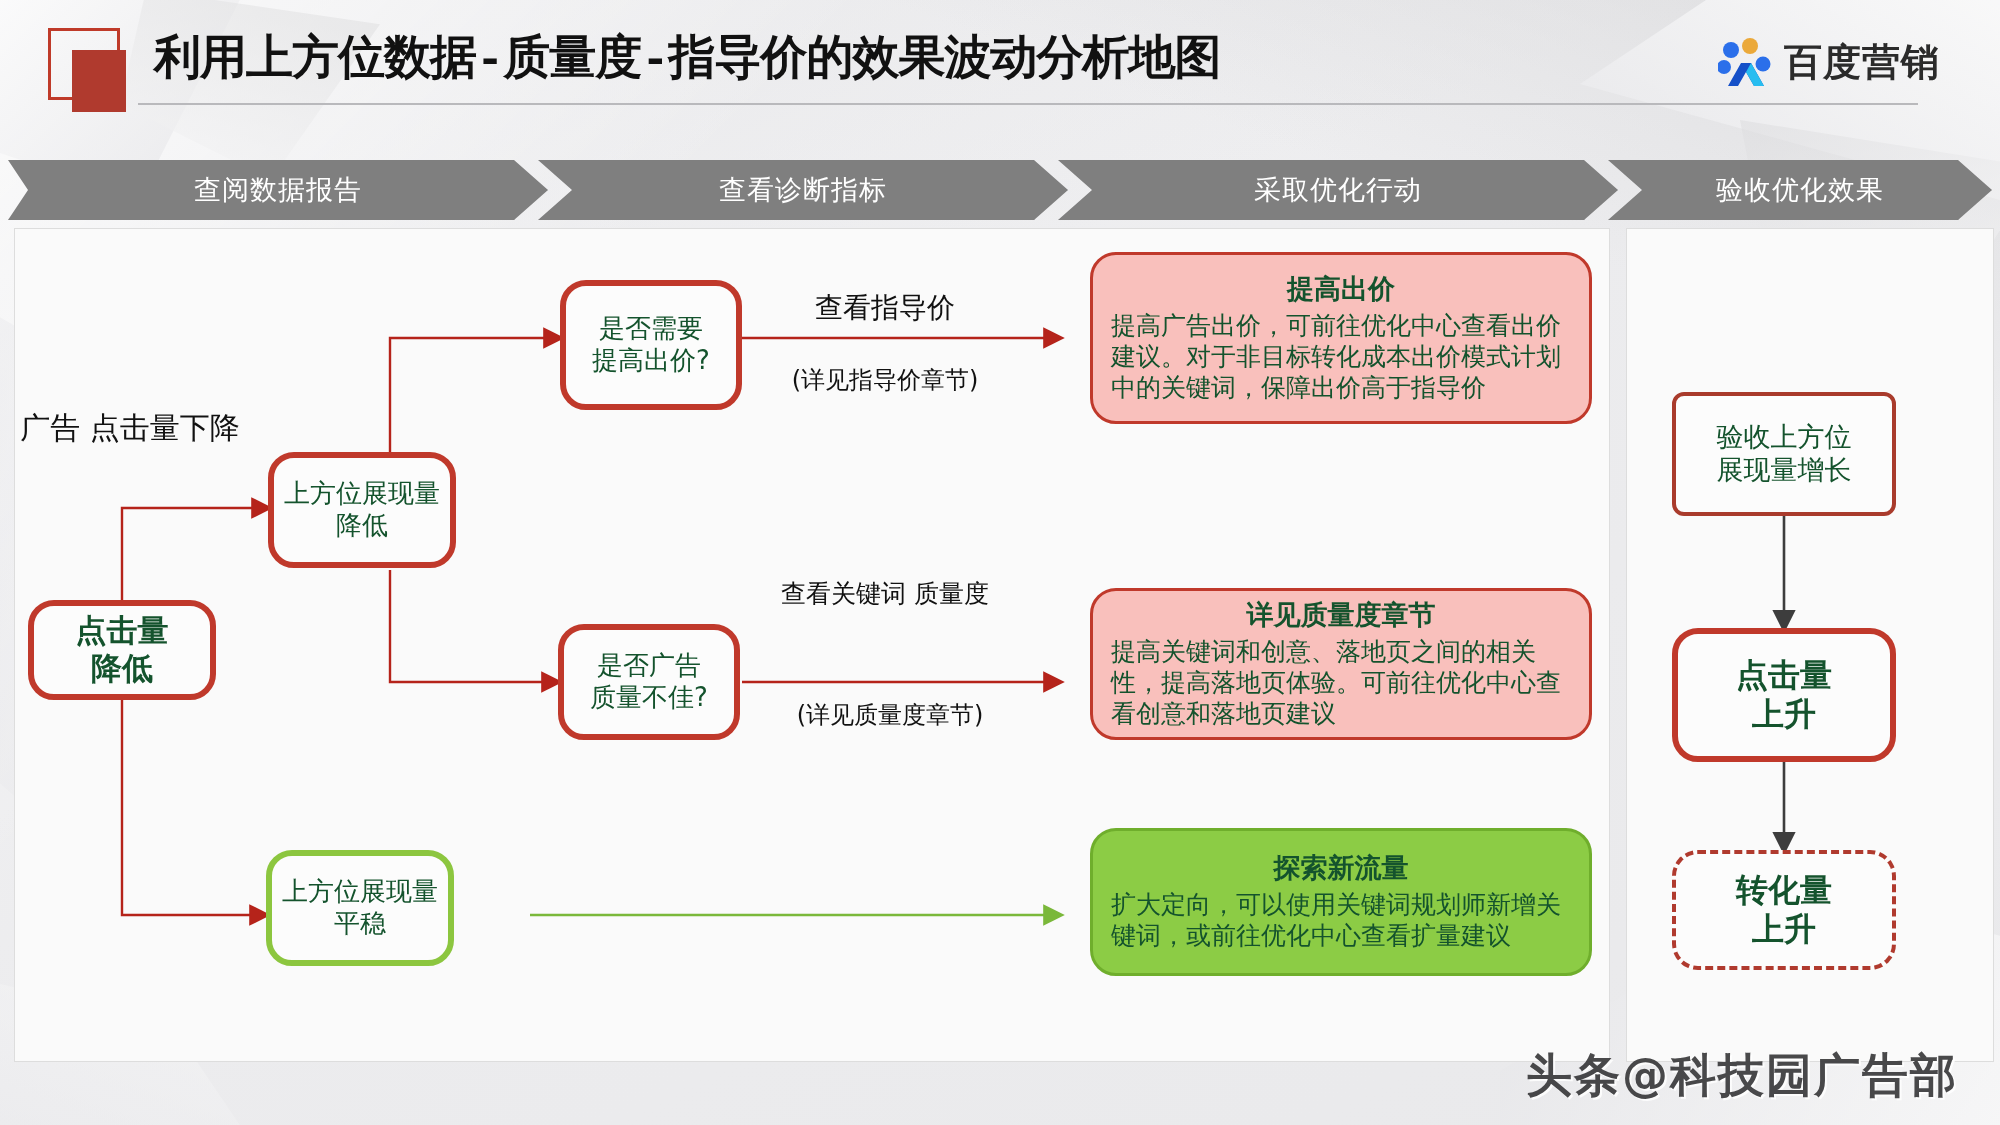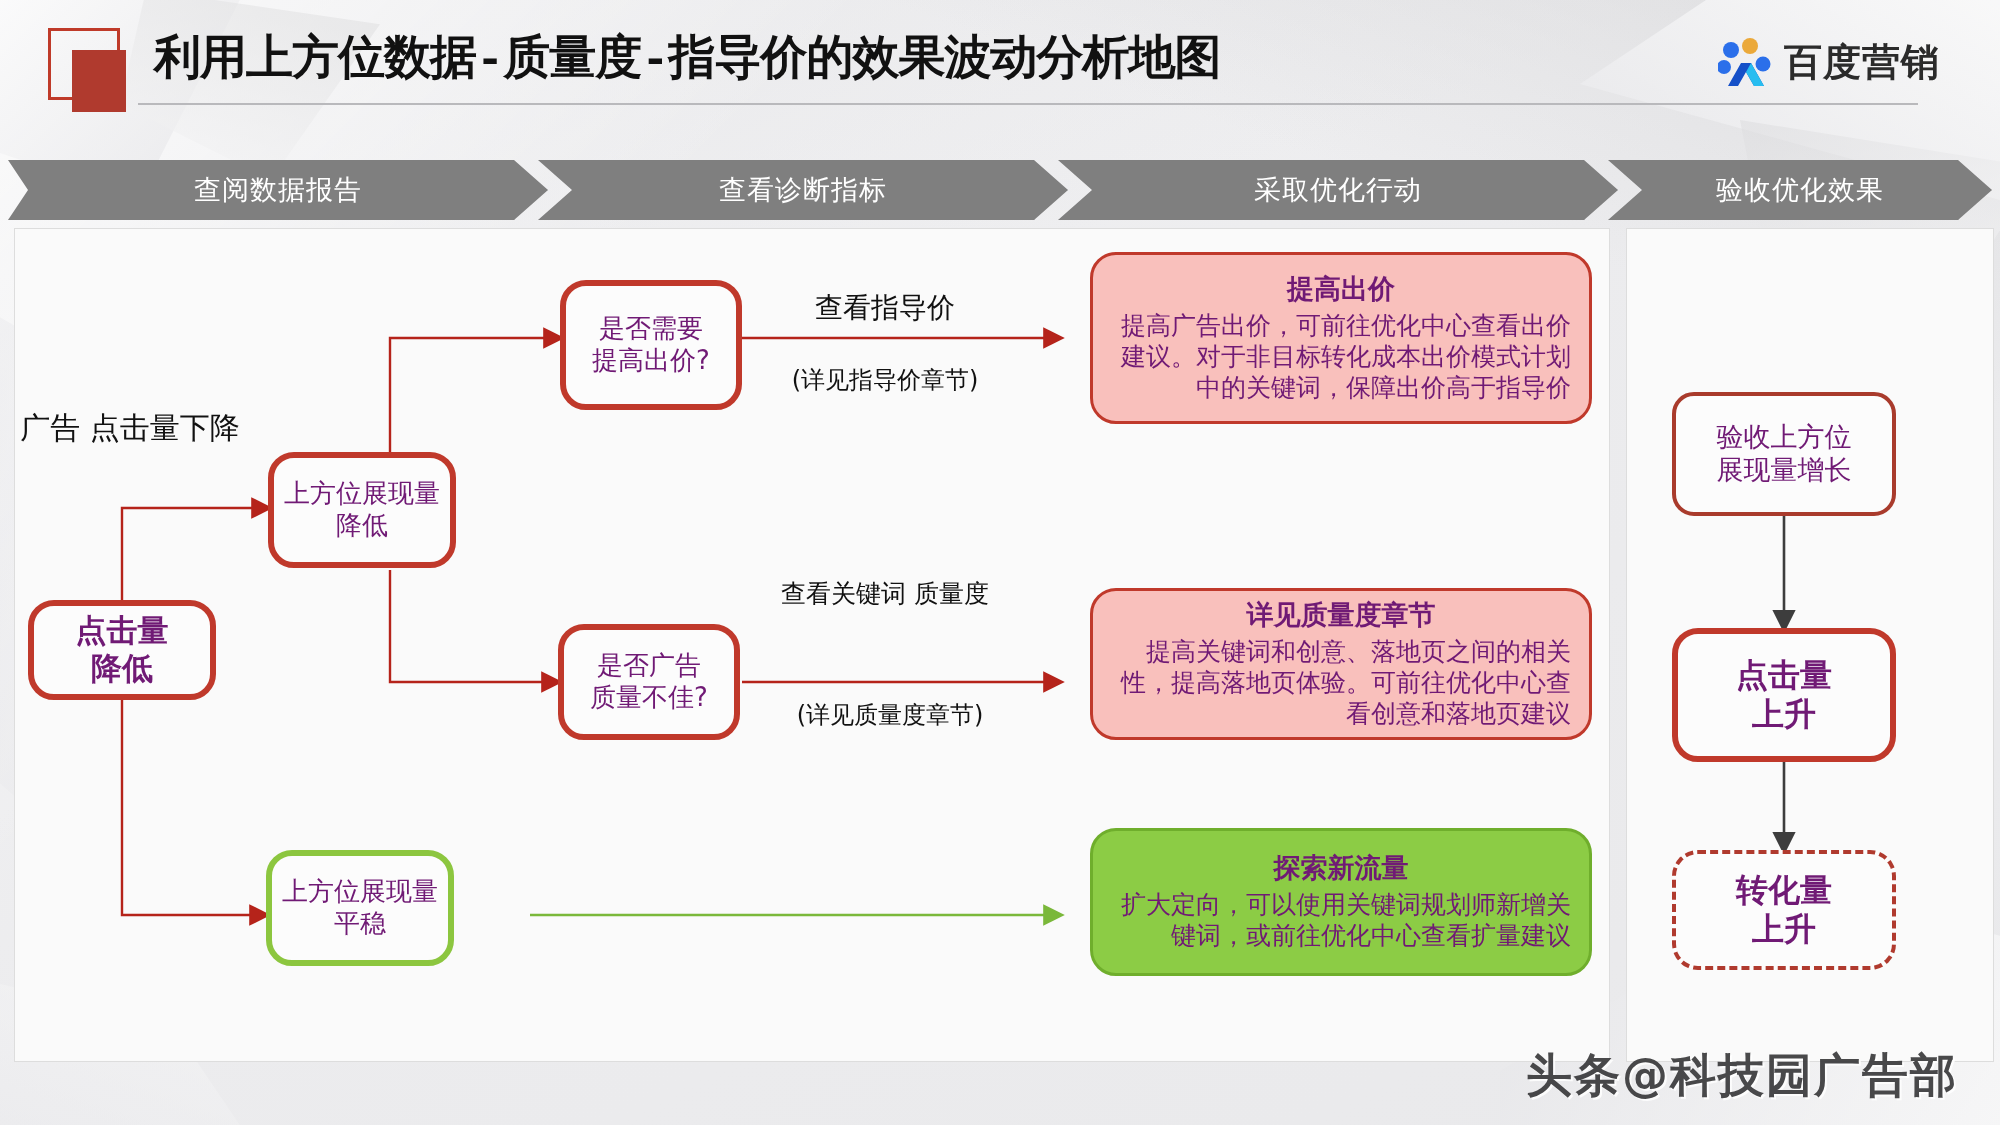--- a/index.html
+++ b/index.html
@@ -65,27 +65,27 @@
   .chev.last {clip-path:polygon(0 0,calc(100% - 34px) 0,100% 50%,calc(100% - 34px) 100%,0 100%,34px 50%);}
 
   
   #panel{position:absolute;left:14px;top:228px;width:1594px;height:832px;background:#fafafa;border:1px solid #dddddd;}
   #panel-right{position:absolute;left:1626px;top:228px;width:366px;height:832px;background:#fafafa;border:1px solid #dddddd;}
 
   
   .node{
     position:absolute;box-sizing:border-box;
     display:flex;flex-direction:column;align-items:center;justify-content:center;
-    text-align:right;background:#fcfcfc;
-    font-family:"DejaVu Sans","Liberation Sans",sans-serif;
-    color:#701a75;line-height:1.22;
+    text-align:left;background:#fcfcfc;
+    font-family:"DejaVu Sans","Liberation Sans",sans-serif;
+    color:#14532d;line-height:1.22;
   }
   .node .ln{display:block;}
   .n-red{border:6px solid #c0392b;border-radius:26px;}
-  .n-red-thin{border:4px solid #a93b2c;border-radius:22px;}
+  .n-red-thin{border:4px solid #a93b2c;border-radius:12px;}
   .n-green{border:6px solid #8cc63f;border-radius:26px;}
   .n-dashed{border:4px dashed #b03a2e;border-radius:26px;}
   .n-fill-red{background:#f9c0bc;border:3px solid #c0392b;border-radius:26px;}
   .n-fill-green{background:#8ccc45;border:3px solid #6fae2c;border-radius:26px;}
   .act-title{font-weight:bold;font-size:27px;margin-bottom:4px;}
   .act-body{font-size:25px;line-height:1.25;padding:0 18px;}
 
   
   .ftext{
     position:absolute;text-align:center;color:#111;

